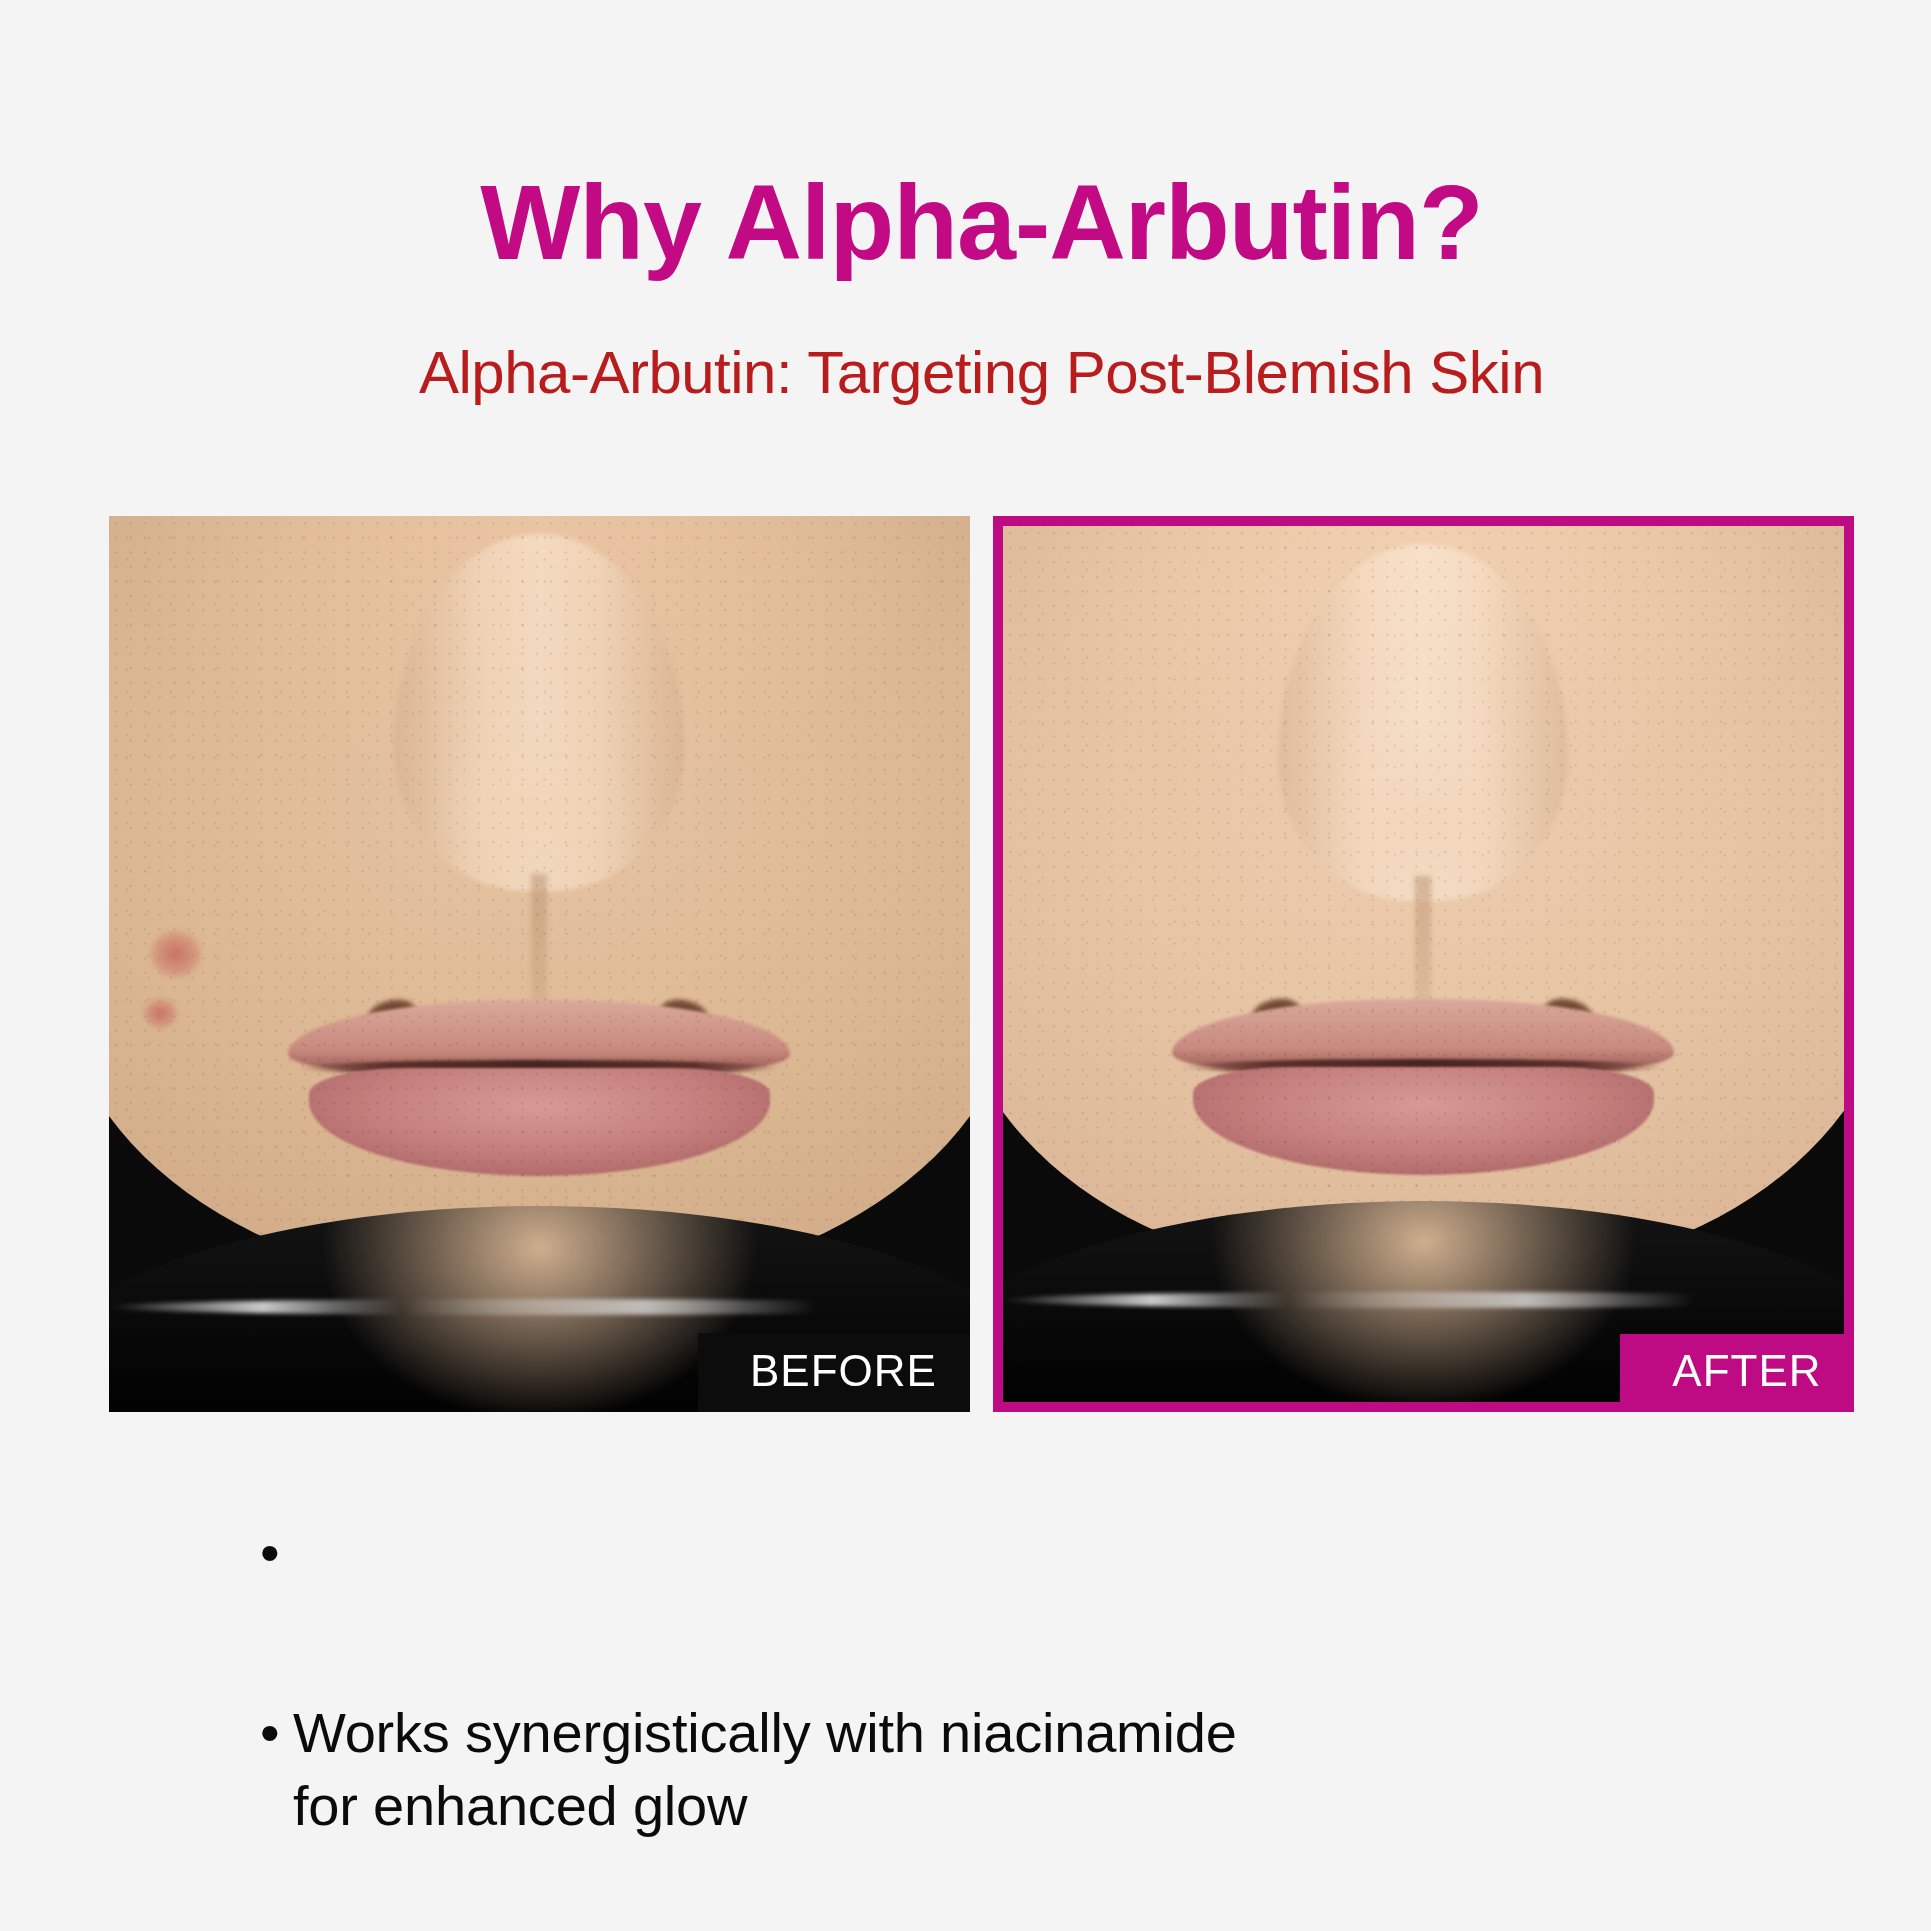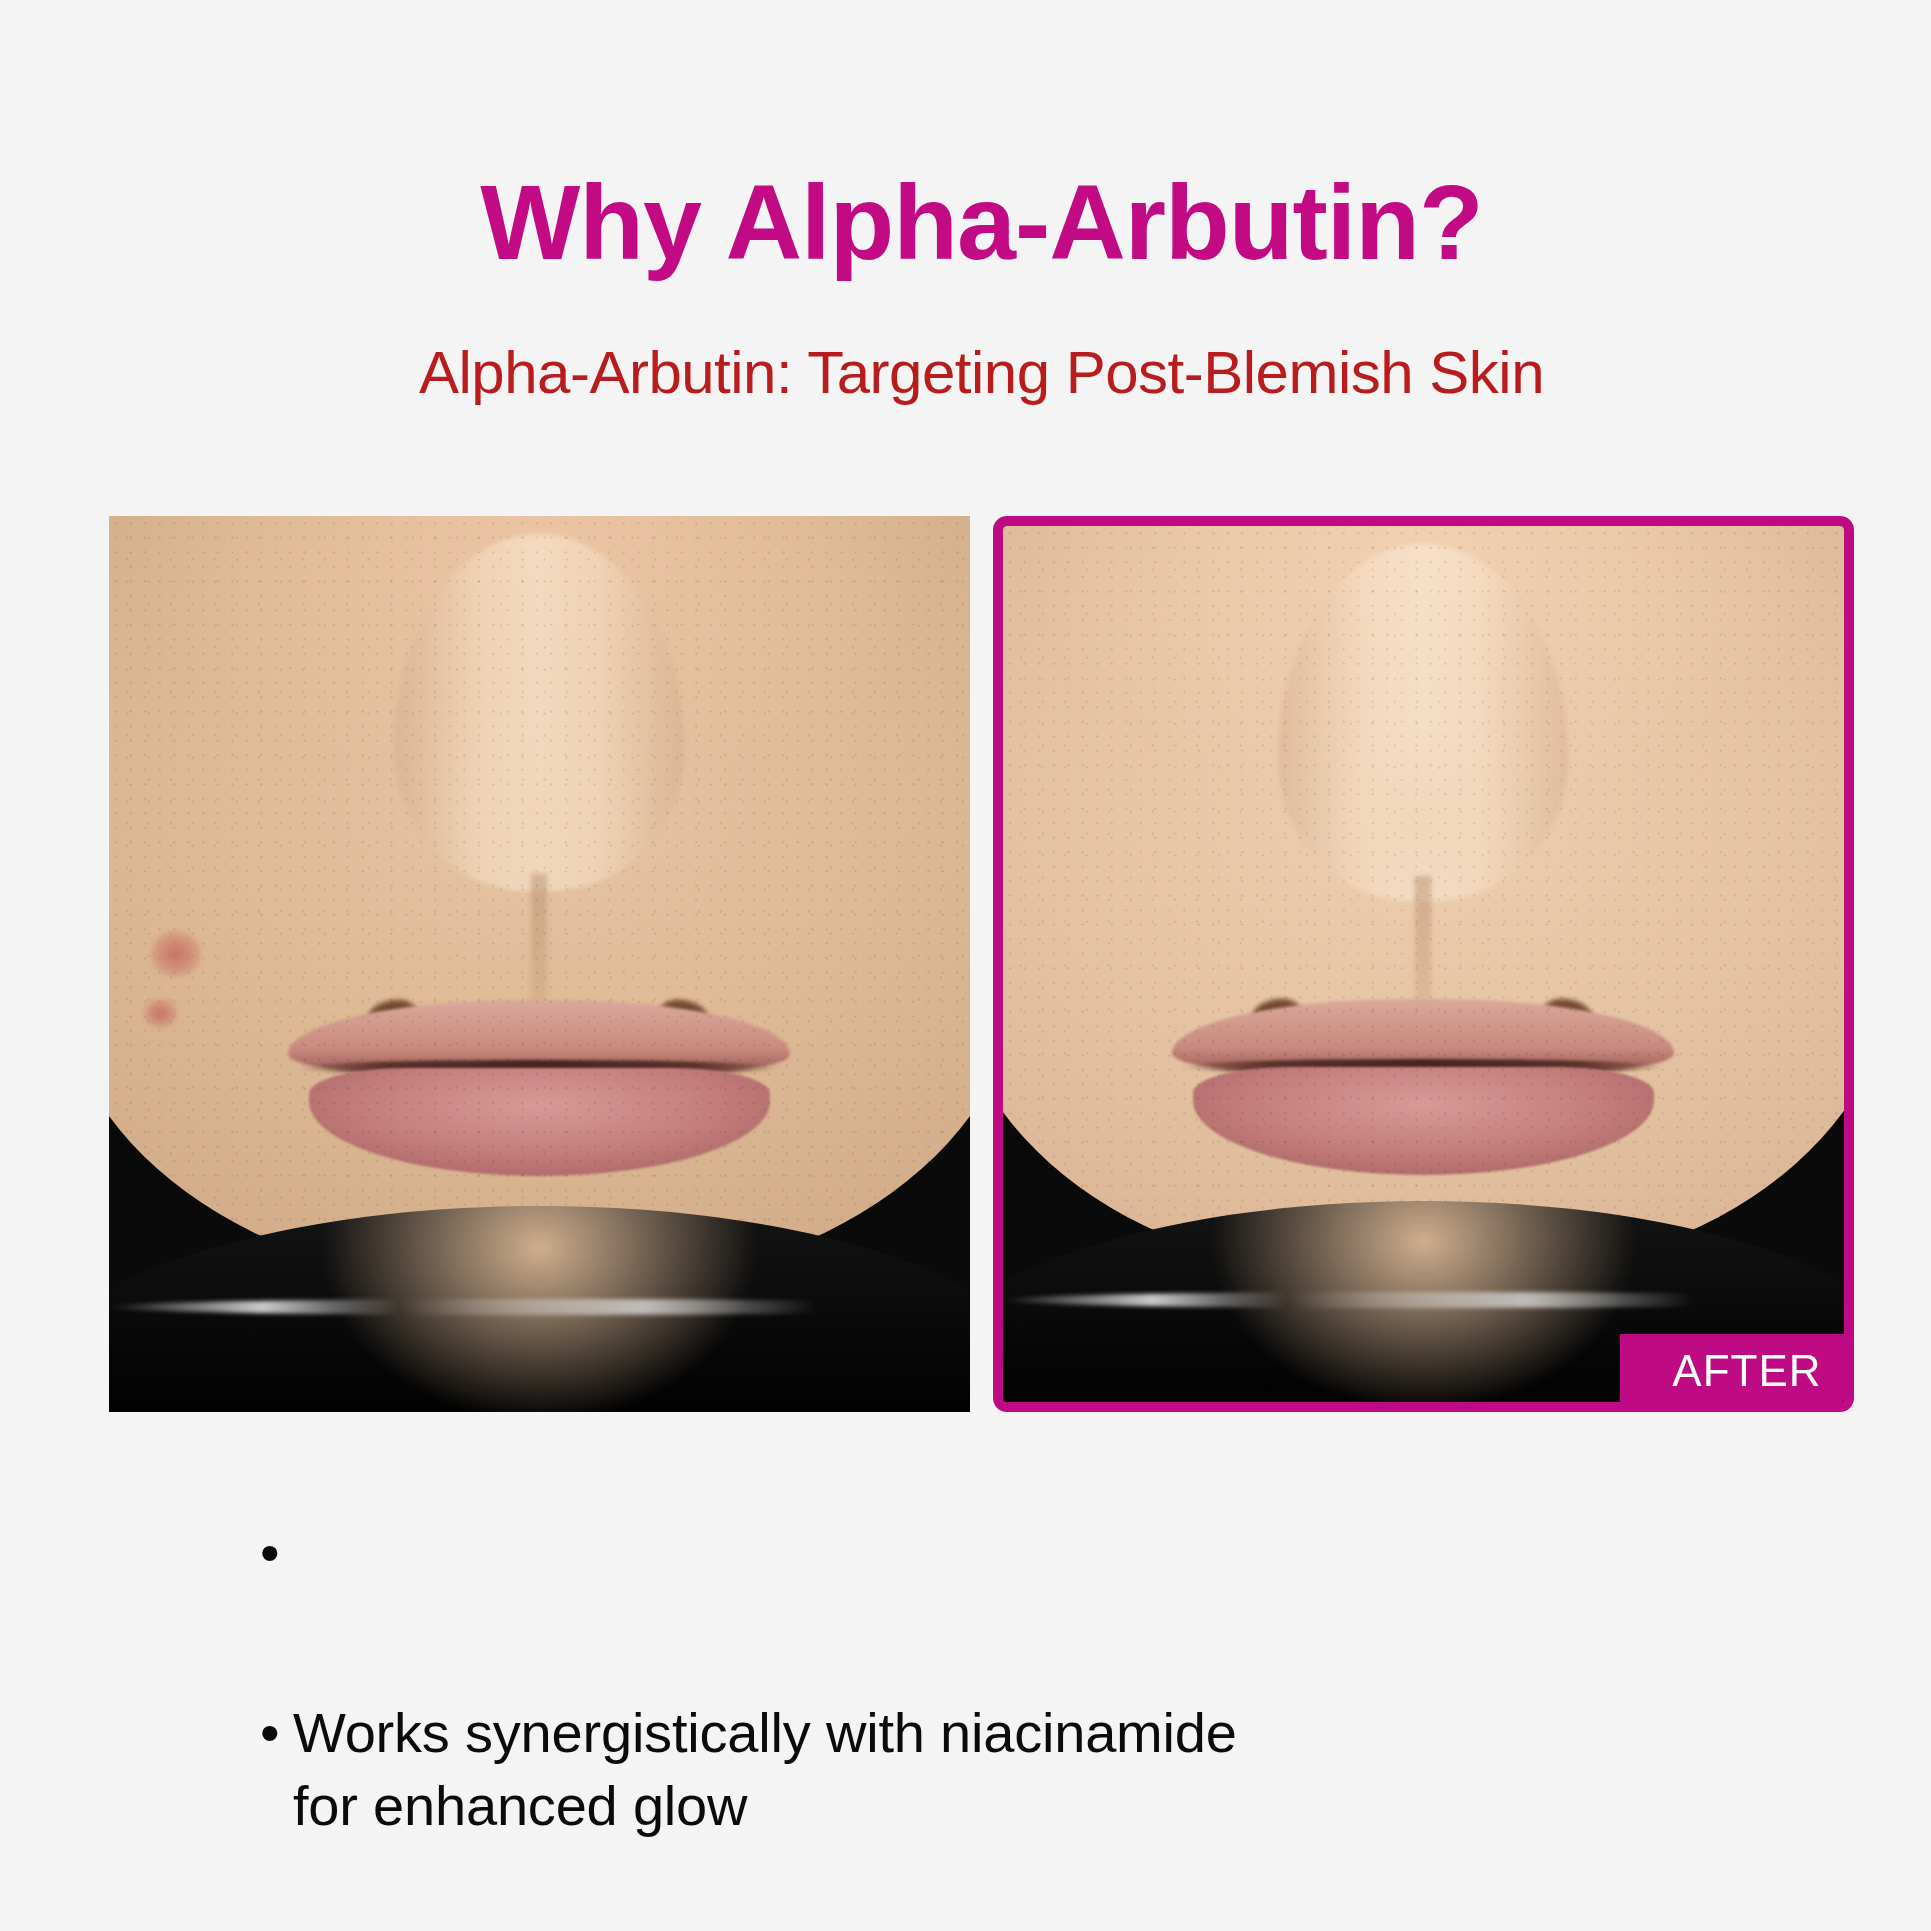--- a/index.html
+++ b/index.html
@@ -221,23 +221,24 @@
         <div class="chin"></div>
         <div class="pores"></div>
         <div class="blemish" style="left:42px; top:415px; width:50px; height:46px;"></div>
         <div class="blemish" style="left:35px; top:483px; width:33px; height:29px;"></div>
         <div class="blemish" style="left:380px; top:714px; width:85px; height:42px;"></div>
         <div class="blemish" style="left:344px; top:777px; width:56px; height:27px;"></div>
         <div class="collar">
           <div class="shine"></div>
         </div>
       </div>
-    </div>
-
-    <div class="pane after" style="border-color: rgb(191, 11, 131); border-radius: 14px;">
+      <div class="badge before" style="background: rgb(12, 12, 12);">BEFORE</div>
+    </div>
+
+    <div class="pane after" style="border-color: rgb(191, 11, 131);">
       <div class="photo">
         <div class="skin lighter"></div>
         <div class="nose"></div>
         <div class="nostril l"></div>
         <div class="nostril r"></div>
         <div class="philtrum"></div>
         <div class="lips">
           <div class="lip-top"></div>
           <div class="lip-line"></div>
           <div class="lip-bottom"></div>

